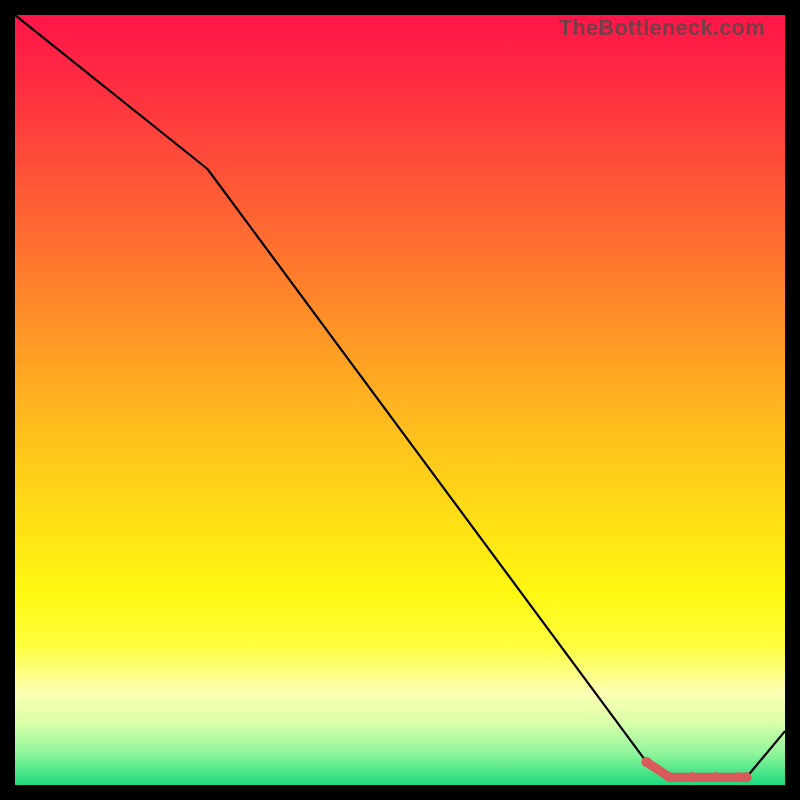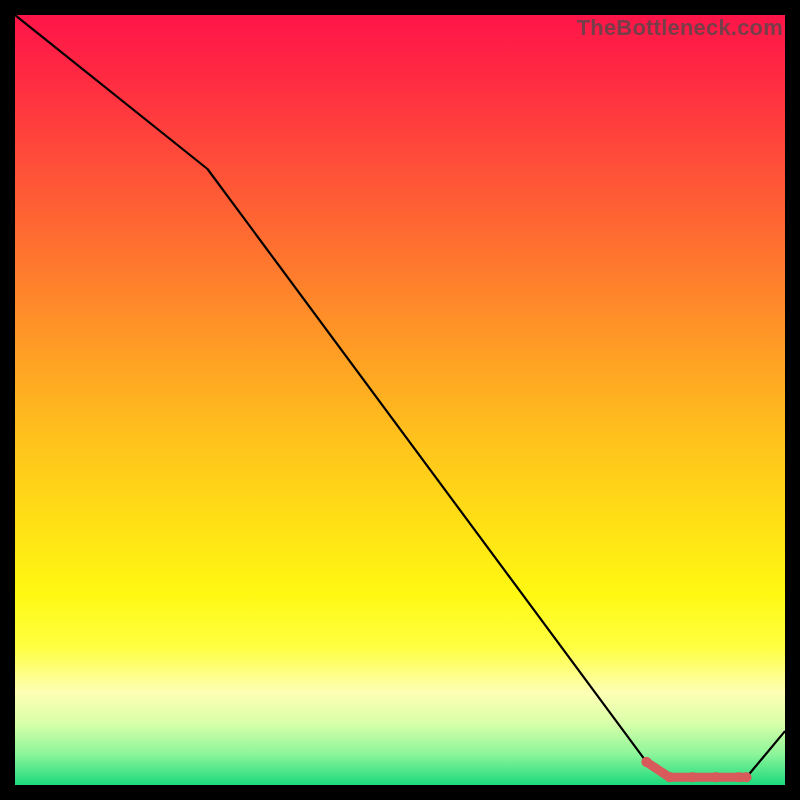--- a/index.html
+++ b/index.html
@@ -35,21 +35,21 @@
       #ffff40 82%,
       #fdffb5 88%,
       #d8ffa9 92%,
       #8cf59a 96%,
       #1bd97b 100%
     );
   }
   .watermark {
     position: absolute;
     top: 0px;
-    right: 2px;
+    right: 20px;
     font-size: 22px;
     font-weight: 600;
     color: #4a4a4a;
     opacity: 0.75;
     letter-spacing: 0.2px;
   }
   svg {
     position: absolute;
     left: 0;
     top: 0;

